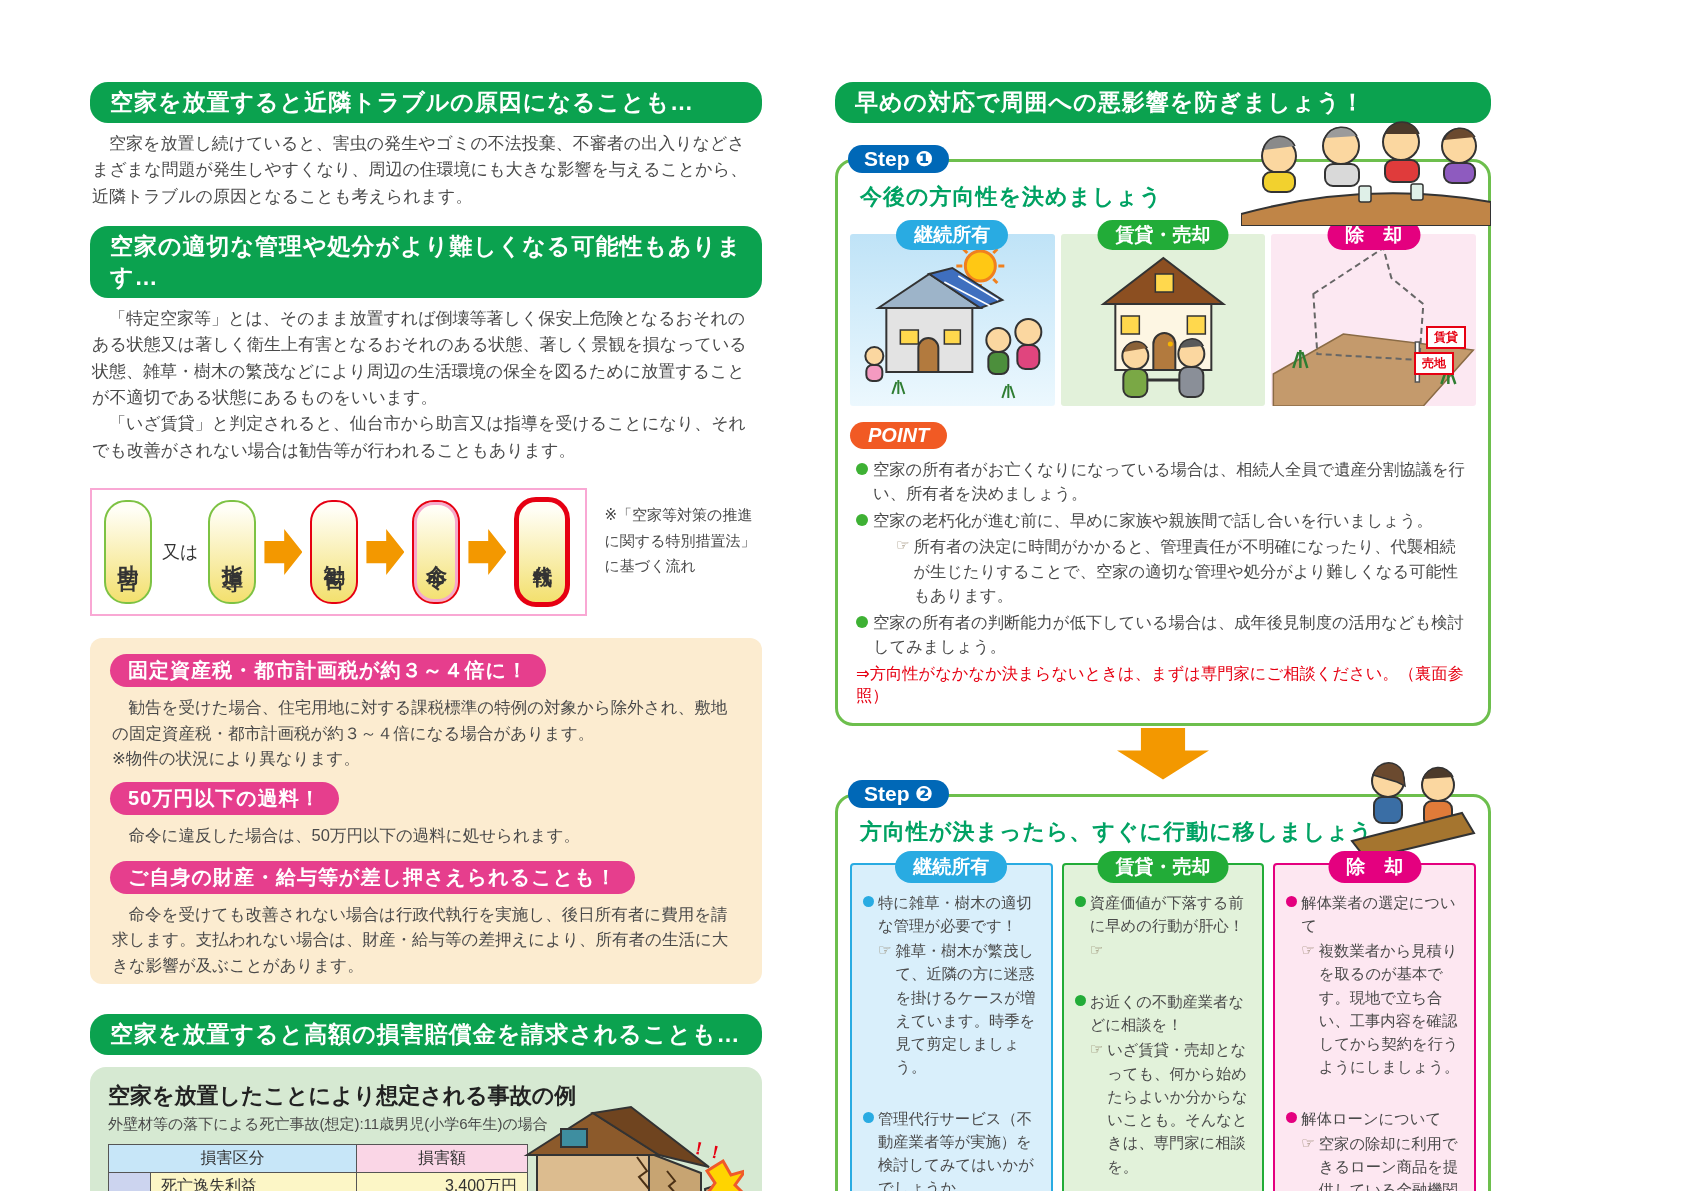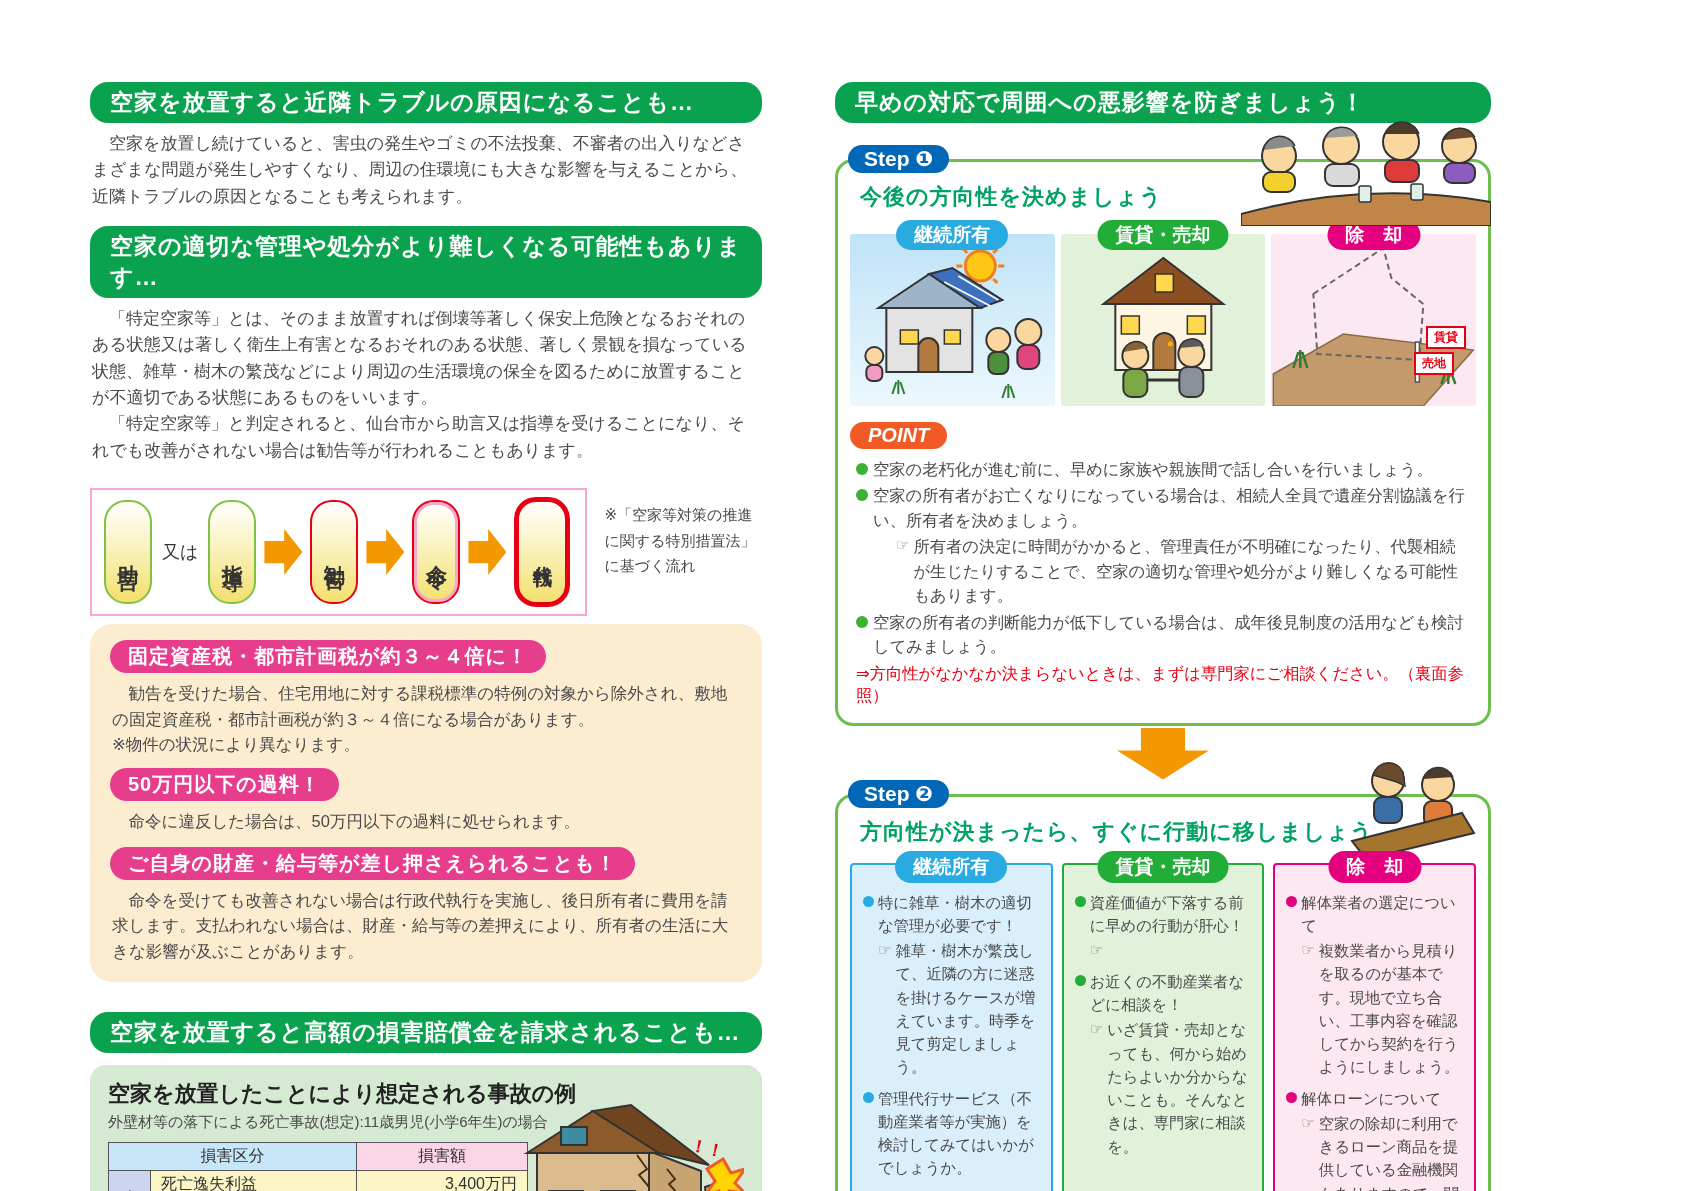--- a/index.html
+++ b/index.html
@@ -23,21 +23,21 @@
         font-size:21px;font-weight:600;color:#333;letter-spacing:4px;flex:none;}
   .b-green{border:2px solid #7dc243;}
   .b-red{border:2px solid #e60012;}
   .b-red2{border:2px solid #e60012;box-shadow:inset 0 0 0 3px #f5a9cc;}
   .b-red3{border:5px solid #e60012;width:46px;letter-spacing:1px;font-size:19px;}
   .farrow{width:38px;height:46px;background:#f39800;flex:none;
         clip-path:polygon(0 26%,52% 26%,52% 0,100% 50%,52% 100%,52% 74%,0 74%);}
   .fnote{font-size:15px;line-height:1.7;margin:14px 0 0 18px;width:160px;}
   .orlabel{font-size:18px;color:#333;flex:none;margin:0 2px;}
 
-  .creambox{background:#fcecd0;border-radius:22px;margin-top:8px;padding:16px 20px 18px;}
+  .creambox{background:#fcecd0;border-radius:12px;margin-top:22px;padding:16px 20px 6px;}
   .creambox .para{font-size:16.5px;}
   .pen-item{margin-top:12px;}
   .pen-item:first-child{margin-top:0;}
   .pen-note{font-size:16.5px;margin:2px 2px 0;}
 
   .examplebox{background:#d6e9d2;border-radius:16px;margin-top:12px;padding:14px 18px 16px;
         position:relative;height:232px;}
   .ex-title{font-size:22px;font-weight:bold;color:#222;}
   .ex-sub{font-size:15px;margin-top:4px;}
   table.dmg{border-collapse:collapse;margin-top:10px;font-size:16px;color:#333;}
@@ -76,42 +76,42 @@
   .warnline{color:#e60012;font-size:16.3px;margin:4px 18px 14px;}
   .bigarrow{width:92px;height:52px;background:#f39800;margin:2px auto;
         clip-path:polygon(26% 0,74% 0,74% 44%,100% 44%,50% 100%,0 44%,26% 44%);}
 
   .cols{display:flex;gap:9px;margin:16px 12px 0;align-items:stretch;}
   .col{flex:1;border-radius:4px;padding:26px 11px 14px;position:relative;font-size:15.3px;line-height:1.52;}
   .col-blue{background:#d9effb;border:2px solid #29abe2;}
   .col-green{background:#e2f2da;border:2px solid #22ac38;}
   .col-pink{background:#fde7f1;border:2px solid #e4007f;}
   .col .b-row{margin-top:0;}
-  .col .item2{margin-top:8px;}
+  .col .item2{margin-top:28px;}
   .col .dot{width:11px;height:11px;margin:5px 4px 0 0;}
   .dot-blue{background:#29abe2;} .dot-green{background:#22ac38;} .dot-magenta{background:#e4007f;}
   .col .subrow{padding-left:15px;}
 
   .sign{position:absolute;background:#fff;border:2px solid #e60012;color:#e60012;font-weight:bold;
         font-size:12px;padding:1px 6px;z-index:2;white-space:nowrap;}
   .illus{position:absolute;}
 </style>
 </head>
 <body>
 
 <div id="root">
 
   <div id="left">
 
     <div class="gbar">空家を放置すると近隣トラブルの原因になることも…</div>
     <p class="para">　空家を放置し続けていると、害虫の発生やゴミの不法投棄、不審者の出入りなどさまざまな問題が発生しやすくなり、周辺の住環境にも大きな影響を与えることから、近隣トラブルの原因となることも考えられます。</p>
 
     <div class="gbar" style="margin-top:16px;">空家の適切な管理や処分がより難しくなる可能性もあります…</div>
     <p class="para">　「特定空家等」とは、そのまま放置すれば倒壊等著しく保安上危険となるおそれのある状態又は著しく衛生上有害となるおそれのある状態、著しく景観を損なっている状態、雑草・樹木の繁茂などにより周辺の生活環境の保全を図るために放置することが不適切である状態にあるものをいいます。</p>
-    <p class="para" style="margin-top:0;">　「特定空家等」と判定されると、仙台市から助言又は指導を受けることになり、それでも改善がされない場合は勧告等が行われることもあります。</p>
+    <p class="para" style="margin-top:0;">　「いざ賃貸」と判定されると、仙台市から助言又は指導を受けることになり、それでも改善がされない場合は勧告等が行われることもあります。</p>
 
     <div class="flowrow">
       <div class="flowbox">
         <div class="fpill b-green">助言</div>
         <div class="orlabel">又は</div>
         <div class="fpill b-green">指導</div>
         <div class="farrow"></div>
         <div class="fpill b-red">勧告</div>
         <div class="farrow"></div>
         <div class="fpill b-red2">命令</div>
@@ -277,25 +277,25 @@
           <div class="sign" style="right:10px;top:92px;">賃貸</div>
           <div class="sign" style="right:22px;top:118px;">売地</div>
         </div>
       </div>
 
       <div class="pointpill">POINT</div>
 
       <div class="bullets">
         <div class="b-row">
           <span class="dot"></span>
-          <span>空家の老朽化が進む前に、早めに家族や親族間で話し合いを行いましょう。</span>
+          <span>空家の所有者がお亡くなりになっている場合は、相続人全員で遺産分割協議を行い、所有者を決めましょう。</span>
         </div>
         <div class="b-row">
           <span class="dot"></span>
-          <span>空家の所有者がお亡くなりになっている場合は、相続人全員で遺産分割協議を行い、所有者を決めましょう。</span>
+          <span>空家の老朽化が進む前に、早めに家族や親族間で話し合いを行いましょう。</span>
         </div>
         <div class="subrow">
           <span class="hand">☞</span>
           <span>所有者の決定に時間がかかると、管理責任が不明確になったり、代襲相続が生じたりすることで、空家の適切な管理や処分がより難しくなる可能性もあります。</span>
         </div>
         <div class="b-row">
           <span class="dot"></span>
           <span>空家の所有者の判断能力が低下している場合は、成年後見制度の活用なども検討してみましょう。</span>
         </div>
       </div>

